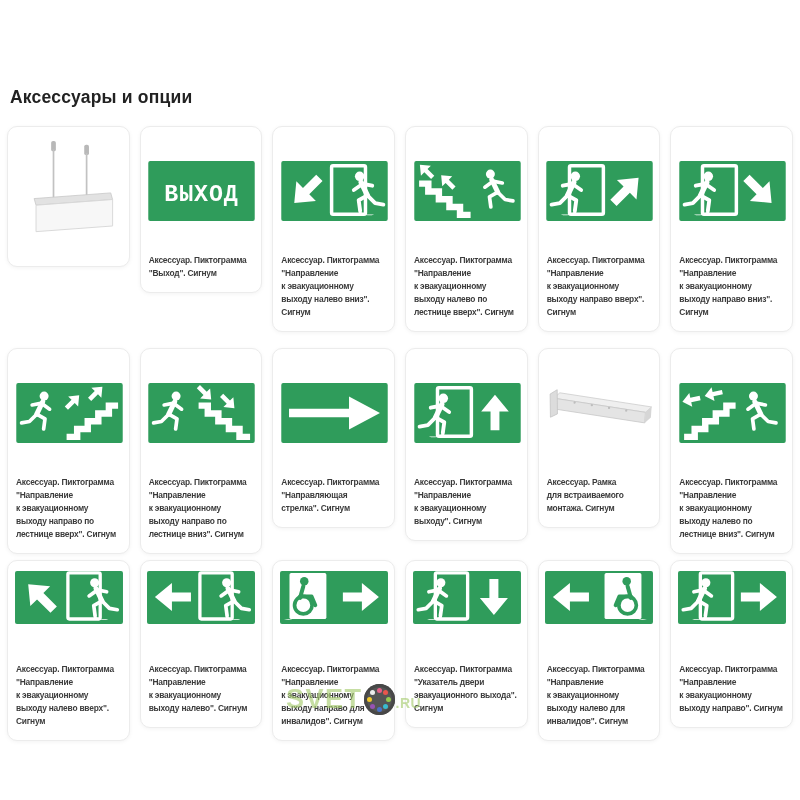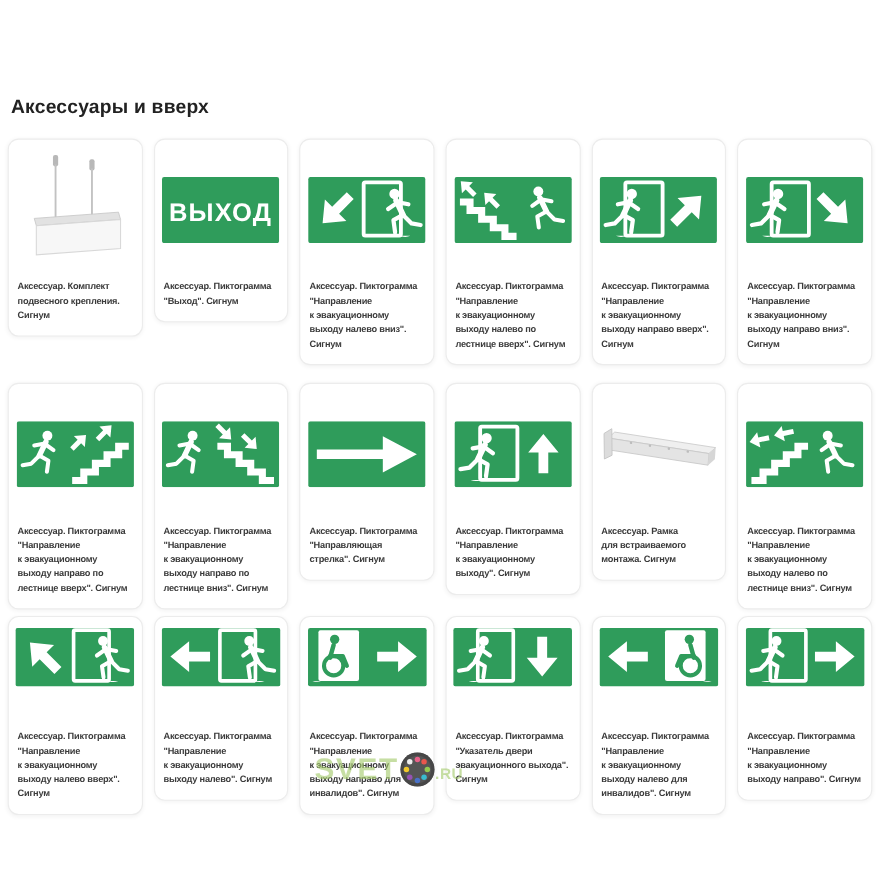--- a/index.html
+++ b/index.html
@@ -24,22 +24,22 @@
   .row2{top:348px;}
   .row3{top:560px;}
 
   .card{
     background:#fff;border:1px solid #ececec;border-radius:10px;
     box-shadow:0 1px 4px rgba(0,0,0,.05);
     padding:10px 6px 12px;
     cursor:pointer;
   }
   .pict{
-    display:flex;align-items:center;justify-content:center;
-    height:108px;margin-bottom:9px;
+    display:flex;align-items:center;justify-content:flex-end;
+    height:108px;margin-bottom:9px;font-family:Liberation Mono, monospace;
   }
   .row3 .pict{height:92px;align-items:flex-start;margin-bottom:0;}
   .sign{display:block;}
   .caption{
     font-size:8.4px;font-weight:bold;line-height:1.55;
     letter-spacing:-0.2px;color:#3b3b3b;padding:0 2px;
   }
 
   .sign-bg{fill:var(--green);}
   .green-stroke{stroke:var(--green);fill:none;stroke-linecap:round;stroke-linejoin:round;}
@@ -96,36 +96,35 @@
       <path d="M21,15.5 L17.5,28" class="green-stroke" stroke-width="4.4"></path>
       <path d="M17.5,26.5 L30,26.5 L34,36" class="green-stroke" stroke-width="4.2"></path>
       <circle cx="21" cy="36" r="9.5" class="green-stroke" stroke-width="4"></circle>
     </g>
     <g id="wheel-door-l">
         <use href="#wheel-door-r" transform="scale(-1,1) translate(-52,0)"></use>
       </g>
   </defs>
 </svg>
 
-<div class="page-title">Аксессуары и вверх</div>
+<div class="page-title">Аксессуары и опции</div>
 
 <div class="row row1">
 
   <div class="card">
     <div class="pict">
       <svg class="sign" width="104" height="104" viewBox="0 0 110 110">
         <rect x="34" y="2" width="5" height="11" rx="2" fill="#b8b8b8"></rect>
         <rect x="69" y="6" width="5" height="11" rx="2" fill="#b8b8b8"></rect>
         <rect x="35.6" y="11" width="1.8" height="53" fill="#c2c2c2"></rect>
         <rect x="70.6" y="15" width="1.8" height="45" fill="#c2c2c2"></rect>
         <polygon points="16,63 97,57 99,64 18,70" fill="#e2e2e2" stroke="#c6c6c6" stroke-width="0.8"></polygon>
         <polygon points="18,70 99,64 99,92 18,98" fill="#f5f5f5" fill-opacity="0.8" stroke="#d8d8d8" stroke-width="1"></polygon>
       </svg>
     </div>
-    <p class="caption">Аксессуар. Комплект подвесного крепления. Сигнум</p>
   </div>
 
   <div class="card">
     <div class="pict">
       <svg class="sign" width="107" height="60" viewBox="0 0 110 62">
         <rect class="sign-bg" width="110" height="62" rx="2"></rect>
         <text x="55" y="41" text-anchor="middle" font-size="24" font-weight="bold" letter-spacing="1" fill="#fff">ВЫХОД</text>
       </svg>
     </div>
     <p class="caption">Аксессуар. Пиктограмма "Выход". Сигнум</p>

